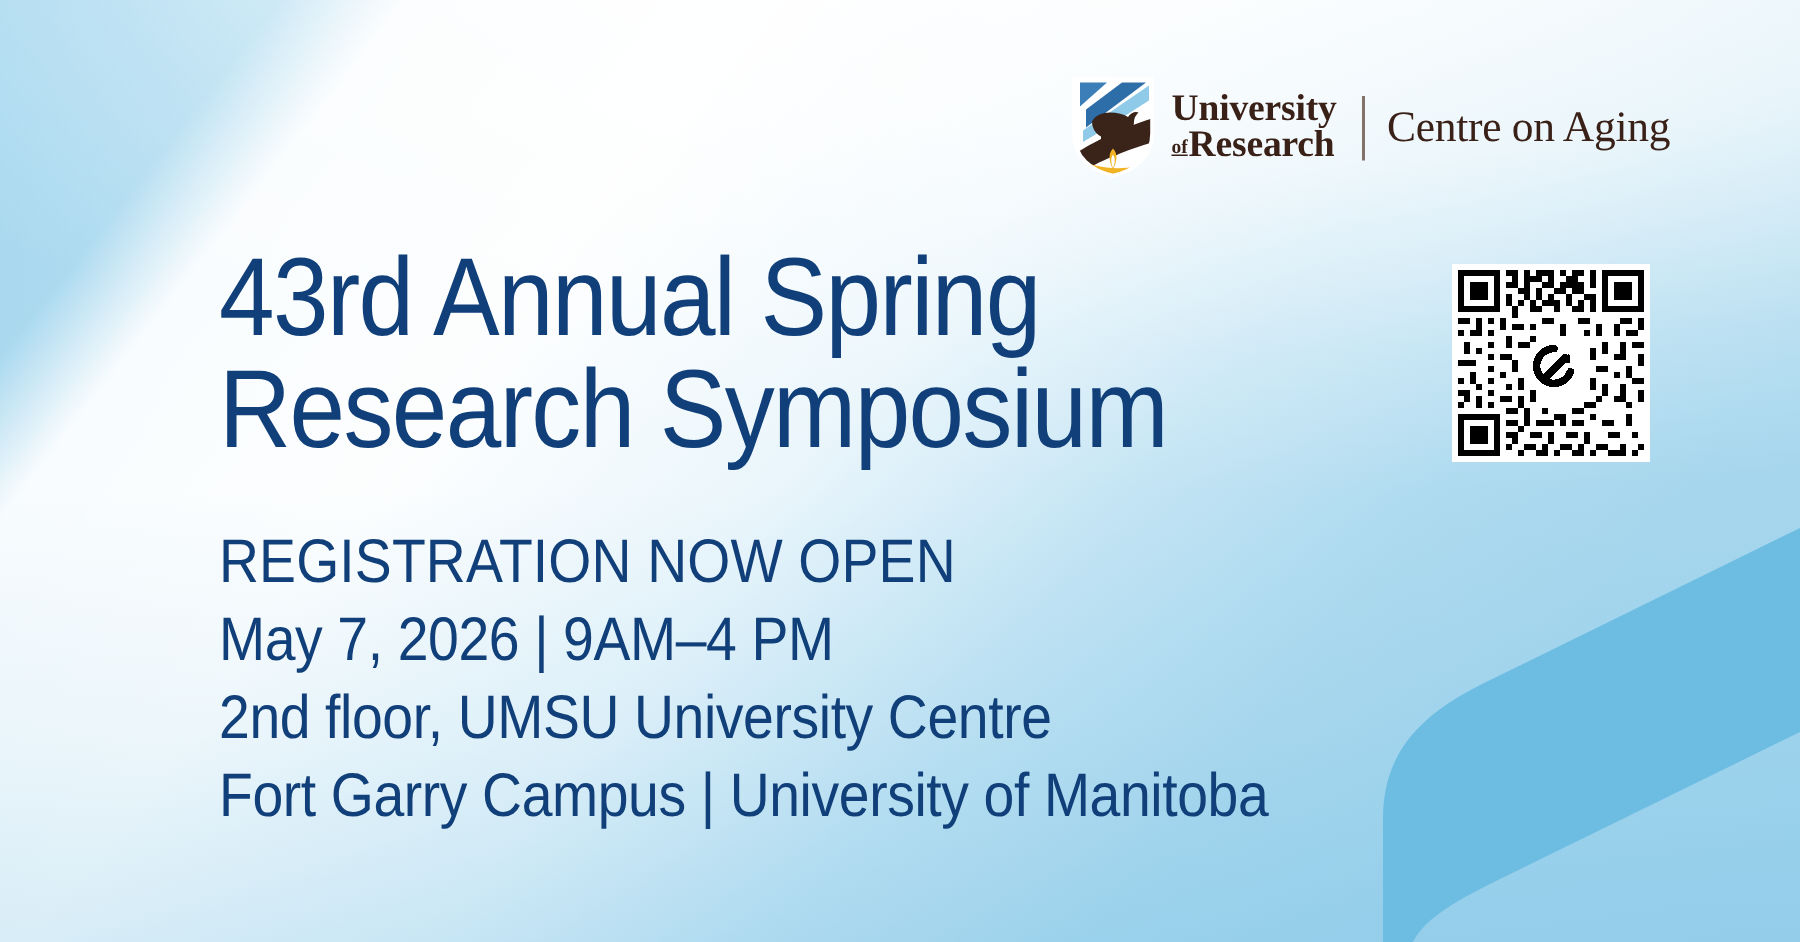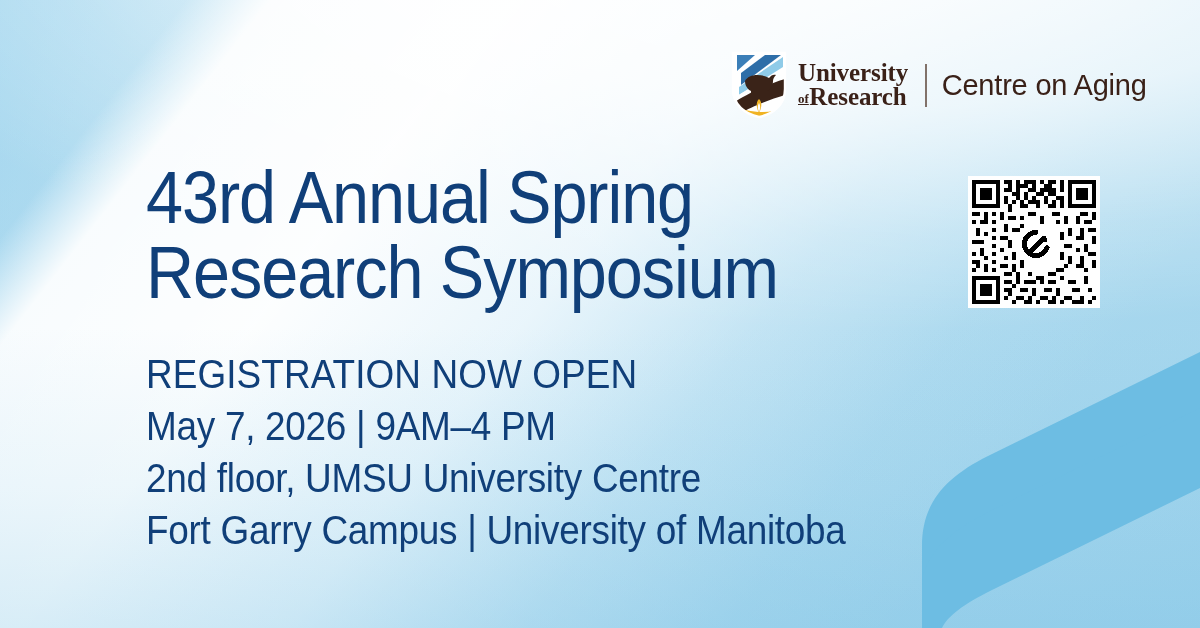--- a/index.html
+++ b/index.html
@@ -45,21 +45,21 @@
     background:linear-gradient(100deg,
       rgba(150,208,236,0.40) 0%,
       rgba(150,208,236,0.12) 12%,
       rgba(255,255,255,0) 26%);
   }
   
   .swoosh-wrap{position:absolute;right:0;bottom:0;width:330px;height:300px;}
   .swoosh-wrap svg{display:block;width:100%;height:100%;}
   
   .lockup{
-    position:absolute;left:731px;top:50px;
+    position:absolute;left:714px;top:50px;
     display:flex;align-items:center;height:70px;
   }
   .crest{width:56px;height:68px;flex:0 0 auto;}
   .crest svg{display:block;width:100%;height:100%;}
   .wordmark{
     margin-left:11px;
     font-family:"Liberation Serif", serif;
     color:#3a2118;font-weight:700;line-height:0.97;
     letter-spacing:-0.1px;
   }
@@ -68,21 +68,21 @@
   .wordmark .w2 .of{
     font-size:13px;text-decoration:underline;
     text-underline-offset:1px;vertical-align:0.16em;
     letter-spacing:0;margin-right:0.5px;margin-top:27px;
   }
   .divider{
     width:1.6px;height:43px;background:#6d5a50;opacity:.85;
     margin:0 15px 0 17px;flex:0 0 auto;
   }
   .unit-name{
-    font-family:Liberation Sans, sans-serif;
+    font-family:Liberation Serif, serif;
     font-size:29px;color:#3a2118;letter-spacing:-0.2px;
     white-space:nowrap;
     text-align:right;
   }
   
   .headline{
     position:absolute;left:146px;top:160px;width:760px;
     color:#103f79;
     font-family:"Liberation Sans", sans-serif;
     font-weight:400;font-size:74px;line-height:1.02;

